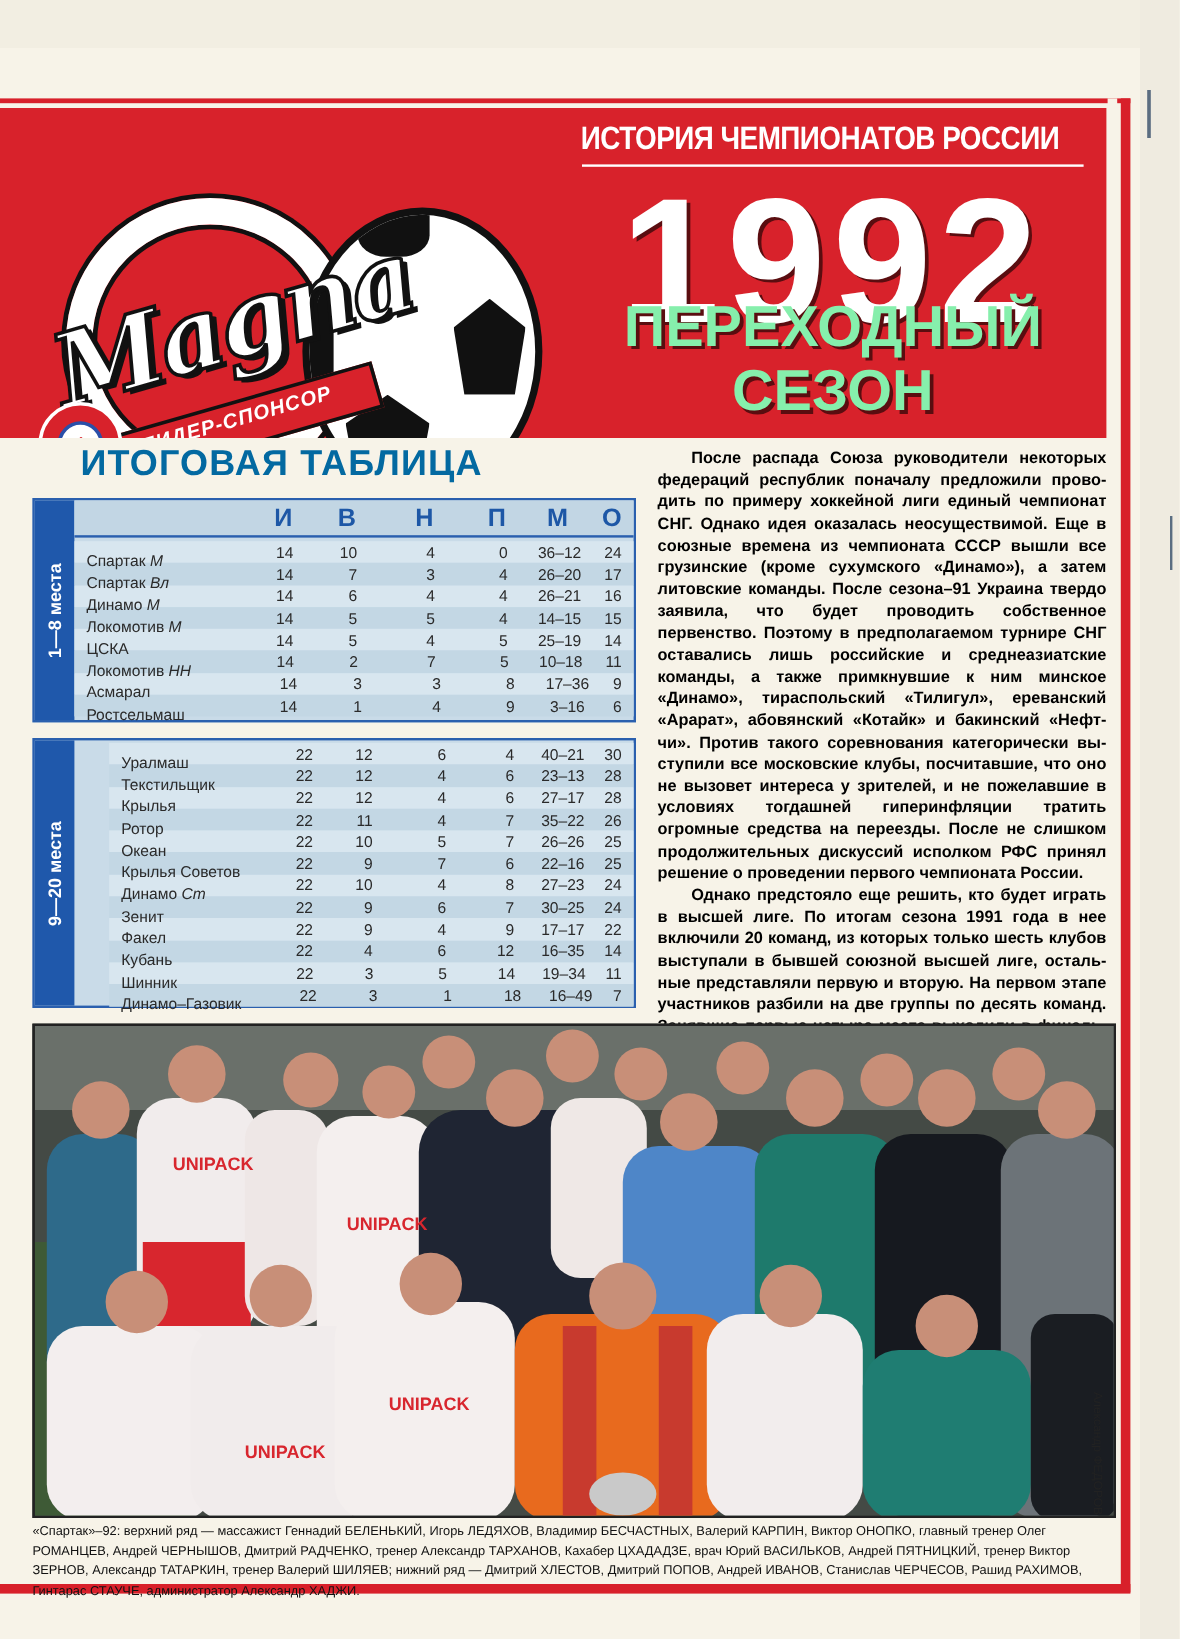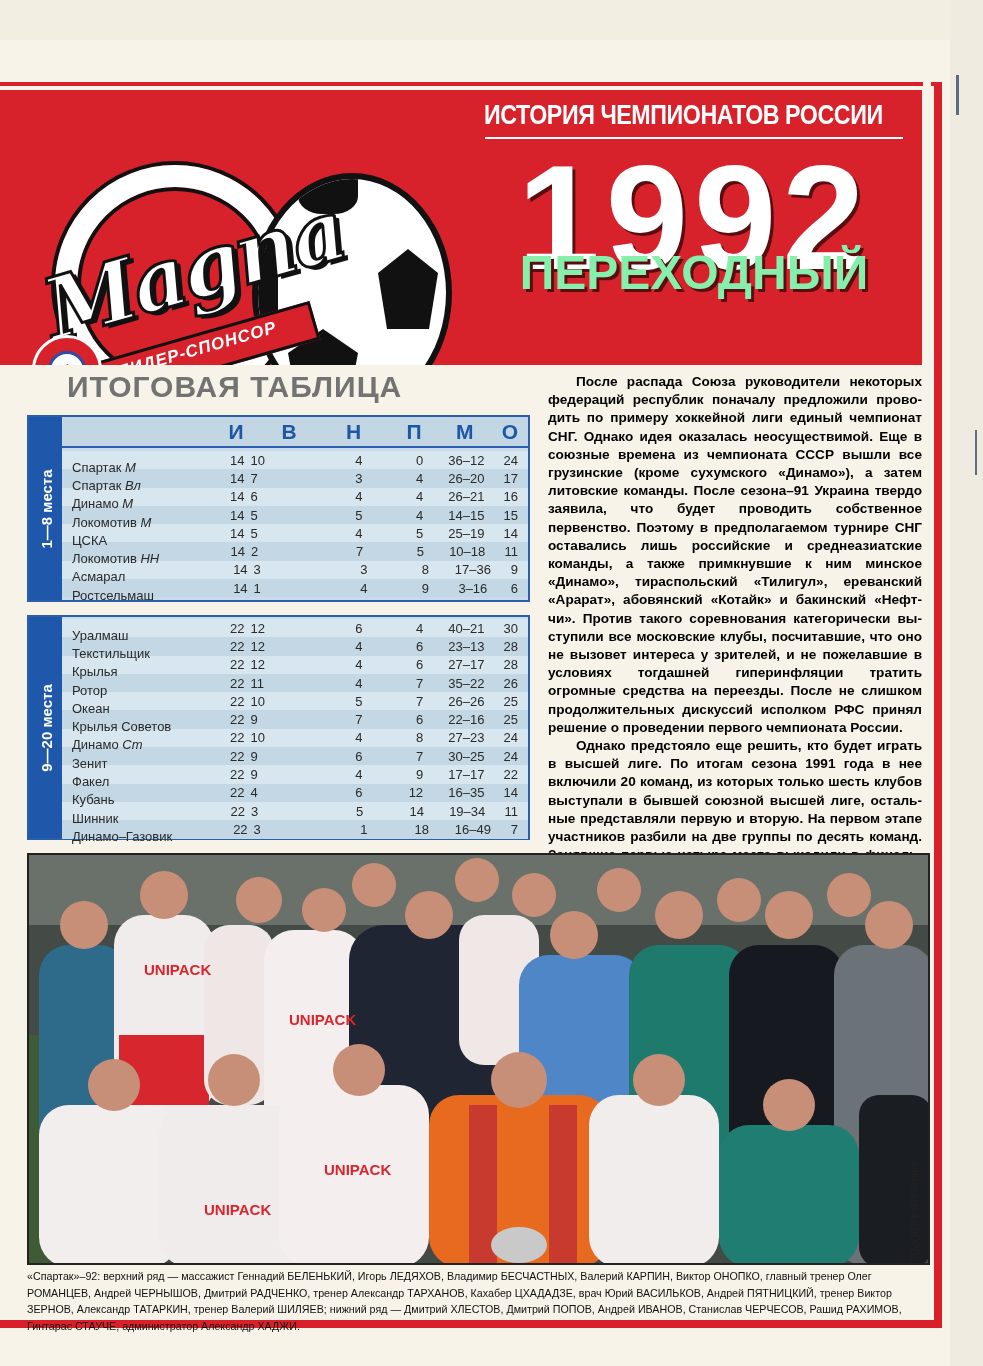--- a/index.html
+++ b/index.html
@@ -35,40 +35,40 @@
   .rfu-badge { position: absolute; left: 32px; top: 245px; width: 70px; height: 70px; border-radius: 50%; background: #d8222b; border: 3px solid #fff; }
   .rfu-ball { position: absolute; left: 13px; top: 13px; width: 38px; height: 38px; border-radius: 50%; background: #fff; border: 3px solid #2a4fa8; }
   .rfu-ball::after { content: ""; position: absolute; left: 10px; top: 10px; width: 13px; height: 13px; background: #d8222b; clip-path: polygon(50% 0,100% 38%,80% 100%,20% 100%,0 38%); }
 
   .series-title { position: absolute; left: 484px; top: 10px; width: 420px; font-family: "Liberation Sans Narrow", "Liberation Sans", sans-serif; font-weight: 700; font-size: 27px; color: #fff; letter-spacing: -0.5px; transform: scaleX(0.86); transform-origin: left; white-space: nowrap; }
   .series-rule { position: absolute; left: 485px; top: 45px; width: 418px; height: 2px; background: #fff; }
   .year { position: absolute; left: 484px; top: 38px; width: 420px; text-align: center; font-weight: 900; font-size: 148px; line-height: 150px; color: #fff; letter-spacing: 6px; text-shadow: 3px 3px 0 #5a0d10; }
   .subtitle { position: absolute; left: 484px; top: 156px; width: 420px; text-align: center; font-weight: 900; font-size: 48px; line-height: 54px; color: #86efac; text-shadow: 3px 3px 0 #5a0d10; }
 
   
-  .table-title { position: absolute; left: 67px; top: 370px; font-weight: 900; font-size: 30px; color: #737373; letter-spacing: 1px; }
+  .table-title { position: absolute; left: 67px; top: 370px; font-weight: 900; font-size: 30px; color: #0369a1; letter-spacing: 1px; }
 
   .tbl { position: absolute; left: 27px; width: 503px; border: 2px solid #2a5fae; background: #c9dbe8; }
   .tbl1 { top: 415px; height: 187px; }
   .tbl2 { top: 615px; height: 225px; }
   .tbl .side { position: absolute; left: 0; top: 0; width: 33px; height: 100%; background: #1f58ab; }
   .tbl .side-label { position: absolute; left: 50%; top: 50%; transform: translate(-50%,-50%) rotate(-90deg); white-space: nowrap; color: #fff; font-weight: 900; font-size: 15px; }
   .tbl .body { position: absolute; left: 33px; top: 0; right: 0; bottom: 0; }
   .thead { height: 31px; display: flex; align-items: center; background: #c2d6e4; border-bottom: 2px solid #2a5fae; }
   .thead span { font-weight: 900; font-size: 21px; color: #1d57a6; text-align: center; }
 
   .row { display: flex; align-items: center; height: 18.3px; font-size: 13px; color: #2a2a2a; }
   .row:nth-child(odd) { background: #d8e6ef; }
   .row:nth-child(even) { background: #c3d7e4; }
   .tbl1 .rows { padding-top: 3px; }
-  .tbl2 .rows { padding-top: 2px; }
+  .tbl2 .rows { padding-top: 2px; padding-left: 29px; }
   .c-team { width: 140px; padding-left: 10px; white-space: nowrap; margin-top: 14px; }
   .c-team i { font-style: italic; }
   .c-i { width: 66px; text-align: right; padding-right: 6px; }
-  .c-v { width: 66px; padding-right: 14px; }
+  .c-v { width: 66px; text-align: right; padding-right: 14px; }
   .c-d { width: 64px; text-align: right; padding-right: 8px; }
   .c-l { width: 64px; text-align: right; padding-right: 6px; }
   .c-g { width: 82px; text-align: center; }
   .c-p { flex: 1; padding-right: 10px; }
   .thead .c-i, .thead .c-v, .thead .c-d, .thead .c-l, .thead .c-p { text-align: right; }
 
   
   .article { position: absolute; left: 548px; top: 373px; width: 374px; font-weight: 700; font-size: 13.6px; line-height: 18.2px; color: #000000; text-align: justify; hyphens: manual; }
   .article p { text-indent: 28px; }
 
@@ -103,20 +103,21 @@
   <div class="sponsor-text">ЛИДЕР-СПОНСОР</div>
   <div class="rfu-badge">
     <div class="rfu-ball"></div>
   </div>
 
   <div class="series-title">ИСТОРИЯ ЧЕМПИОНАТОВ РОССИИ</div>
   <div class="series-rule" style="top:47px;"></div>
   <div class="year" style="top:28px;margin-top:25px;">1992</div>
   <div class="subtitle">
     <div>ПЕРЕХОДНЫЙ</div>
+    <div>СЕЗОН</div>
   </div>
 </div>
 <div class="header-inner-line"></div>
 
 <div class="table-title">ИТОГОВАЯ ТАБЛИЦА</div>
 
 <div class="tbl tbl1">
   <div class="side">
     <div class="side-label">1—8 места</div>
   </div>

